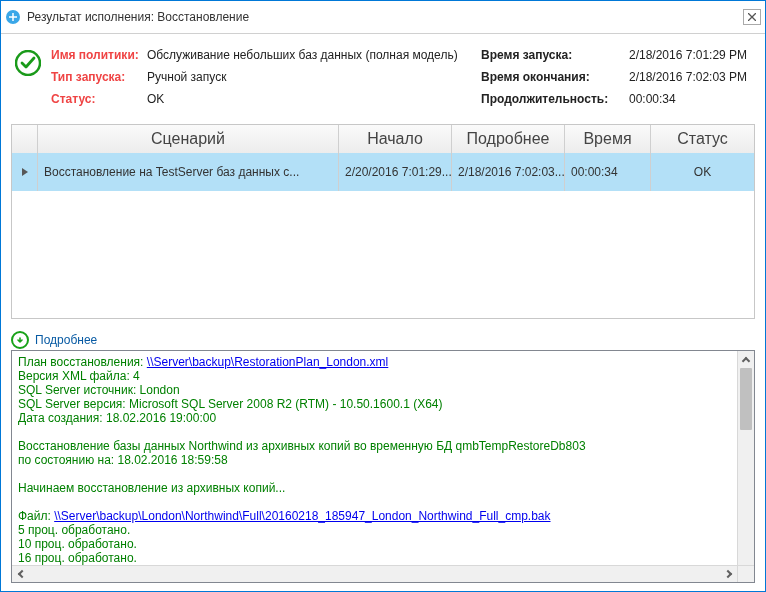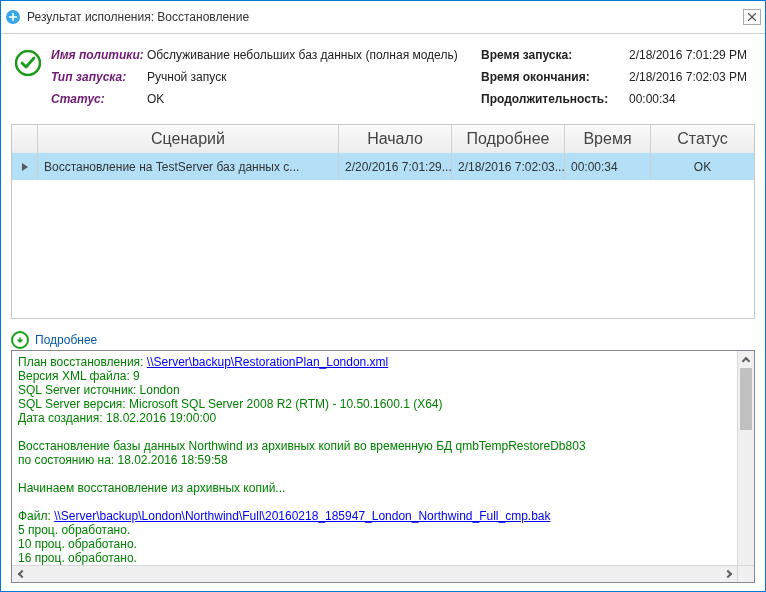--- a/index.html
+++ b/index.html
@@ -8,35 +8,35 @@
 .titlebar .app-icon { width: 16px; height: 16px; margin-right: 6px; }
 .titlebar .title { flex: 1; font-size: 12px; color: #333; }
 .titlebar .close { width: 18px; height: 16px; border: 1px solid #aaa; display: flex; align-items: center; justify-content: center; font-size: 10px; cursor: pointer; background: #fff; }
 
 .summary { padding: 14px 12px 10px 10px; display: flex; }
 .summary .ok-icon { width: 26px; height: 26px; margin: 2px 10px 0 4px; flex-shrink: 0; }
 .summary .cols { display: flex; flex: 1; }
 .summary .left { flex: 1; }
 .summary .right { width: 272px; }
 .summary .row { display: flex; margin-bottom: 8px; }
-.summary .lbl { width: 96px; font-weight: 700; color: #701a75; font-style: italic; }
+.summary .lbl { width: 96px; font-weight: 700; color: #ef4444; }
 .summary .rlbl { width: 148px; font-weight: 700; color: #222; }
 .summary .val { color: #222; }
 
 .grid { margin: 0 10px; border: 1px solid #c7c7c7; display: flex; flex-direction: column; height: 195px; background: #fff; }
 .grid-header { display: flex; background: linear-gradient(#fafafa,#ececec); height: 28px; }
 .grid-header .rowsel { width: 26px; border-right: 1px solid #cfcfcf; }
 .grid-header .col { border-right: 1px solid #cfcfcf; display: flex; align-items: center; justify-content: center; color: #444; font-size: 16px; }
 .col-scenario { width: 301px; }
 .col-start { width: 113px; }
 .col-end { width: 113px; }
 .col-time { width: 86px; }
 .col-status { flex: 1; border-right: none !important; }
 .grid-body { flex: 1; overflow: hidden; }
-.grid-row { display: flex; height: 27px; align-items: center; background: #b3e0f7; }
+.grid-row { display: flex; height: 38px; align-items: center; background: #b3e0f7; }
 .grid-row .rowsel { width: 26px; display: flex; align-items: center; justify-content: center; border-right: 1px solid #cfcfcf; height: 100%; }
 .grid-row .cell { border-right: 1px solid #cfcfcf; padding: 0 6px; height: 100%; display: flex; align-items: center; overflow: hidden; white-space: nowrap; }
 .grid-row .cell.col-status { border-right: none; justify-content: center; }
 
 .details-header { margin: 12px 10px 1px 10px; display: flex; align-items: center; cursor: pointer; color: #075aa3; }
 .details-header .chev { width: 18px; height: 18px; border: 2px solid #18a218; border-radius: 50%; margin-right: 6px; display: flex; align-items: center; justify-content: center; }
 .details-header .chev svg { display: block; }
 
 .details-box { flex: 1; margin: 0 10px 8px 10px; border: 1px solid #828790; position: relative; overflow: hidden; }
 .details-inner { padding: 4px 6px 4px 6px; font-size: 12px; line-height: 14px; color: #008000; font-family: "Segoe UI", Tahoma, Arial, sans-serif; overflow: hidden; height: 100%; }
@@ -144,21 +144,21 @@
     <svg width="10" height="10" viewBox="0 0 10 10">
         <path d="M5 3v4M3 5l2 2 2-2" fill="none" stroke="#18a218" stroke-width="1.6" stroke-linecap="round" stroke-linejoin="round"></path>
       </svg>
   </span>
   <span>Подробнее</span>
 </div>
 
 <div class="details-box">
   <div class="details-inner">
     <div><span>План восстановления: </span><span class="lnk">\\Server\backup\RestorationPlan_London.xml</span></div>
-    <div>Версия XML файла: 9</div>
+    <div>Версия XML файла: 4</div>
     <div>SQL Server источник: London</div>
     <div>SQL Server версия: Microsoft SQL Server 2008 R2 (RTM) - 10.50.1600.1 (X64)</div>
     <div>Дата создания: 18.02.2016 19:00:00</div>
     <div>&nbsp;</div>
     <div>Восстановление базы данных Northwind из архивных копий во временную БД  qmbTempRestoreDb803</div>
     <div>по состоянию на: 18.02.2016 18:59:58</div>
     <div>&nbsp;</div>
     <div>Начинаем восстановление из архивных копий...</div>
     <div>&nbsp;</div>
     <div><span>Файл: </span><span class="lnk">\\Server\backup\London\Northwind\Full\20160218_185947_London_Northwind_Full_cmp.bak</span></div>

